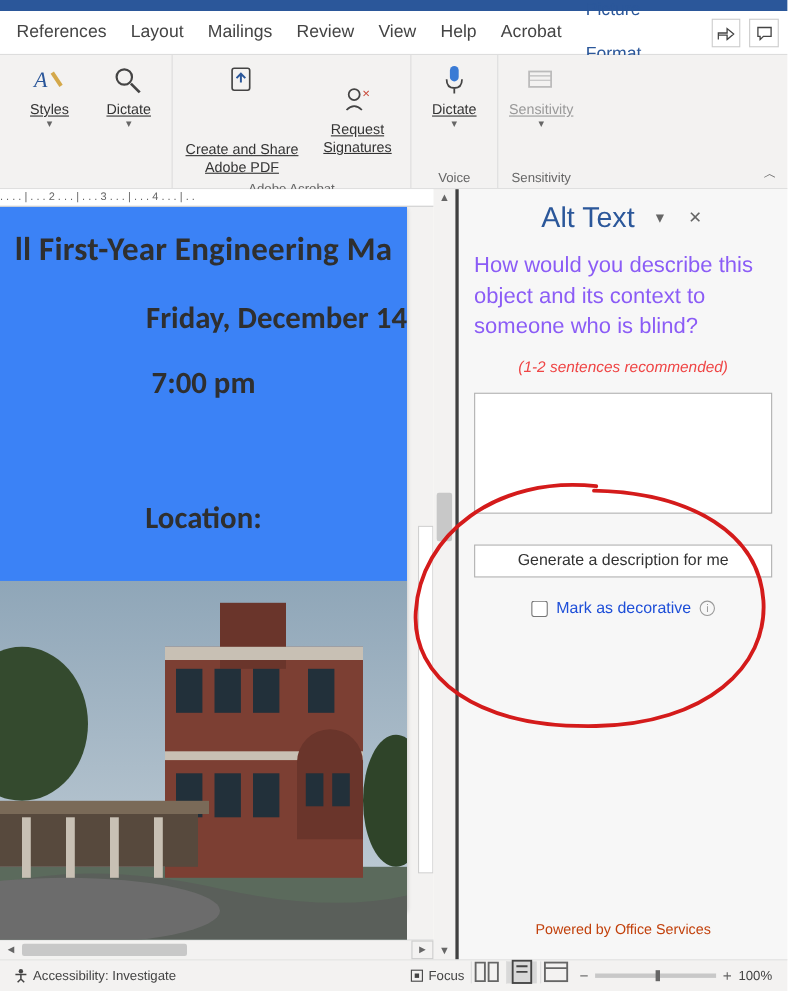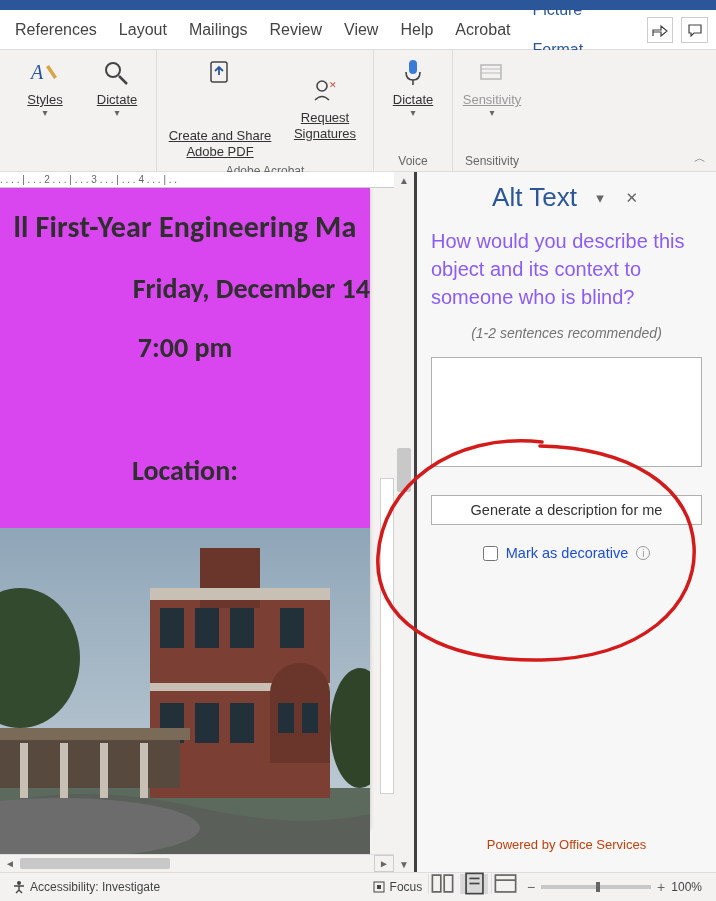--- a/index.html
+++ b/index.html
@@ -57,21 +57,21 @@
     .ruler {
       height: 16px; background: #fff; border-bottom: 1px solid #ccc;
       font-size: 10px; color: #666; display: flex; align-items:center;
       padding-left: 0px; letter-spacing: 0;
     }
     .ruler .tick { white-space: pre; }
     .docbody {
       flex: 1; position: relative; overflow: hidden;
     }
     .page {
-      background: #d946ef; width: 370px; height: 640px; margin: 0; padding: 20px 0 0 0;
+      background: #3b82f6; width: 370px; height: 640px; margin: 0; padding: 20px 0 0 0;
       position: relative;
       box-shadow: 0 1px 4px rgba(0,0,0,.2);
     }
     .doctext { text-align: center; color: #2f2f2f; font-family: Calibri,"Segoe UI",sans-serif; }
     .t1 { font-size: 30px; font-weight: 700; letter-spacing: .2px; white-space: nowrap; }
     .t2 { font-size: 28px; font-weight: 700; margin-top: 26px; text-align: right; }
     .t3 { font-size: 28px; font-weight: 700; margin-top: 24px; }
     .t4 { font-size: 28px; font-weight: 700; margin-top: 88px; }
     .imgph {
       width: 370px; height: 340px; position: absolute; bottom: -40px; left:0;
@@ -97,21 +97,21 @@
     .panel {
       flex: 1; background: #f7f7f7; padding: 10px 14px 10px 14px;
       display: flex; flex-direction: column; position: relative;
       border-left: 3px solid #404040;
       align-items: center;
     }
     .panel-head { display:flex; align-items:center; margin-bottom: 14px;}
     .panel-title { color: #2b579a; font-size: 26px; font-weight: 400; flex:1;}
     .panel-head .hicon { width:18px;height:18px;display:flex;align-items:center;justify-content:center;color:#666;margin-left:14px;font-size:15px;}
     .panel .desc { font-size: 20px; color: #8b5cf6; line-height:1.4; }
-    .panel .hint { font-style: italic; color: #737373; font-size: 14px; margin-top: 14px; }
+    .panel .hint { font-style: italic; color: #ef4444; font-size: 14px; margin-top: 14px; }
     .panel textarea {
       margin-top: 16px; width: 100%; height: 110px; resize: none;
       border: 1px solid #b0b0b0; background: #fff; font-family: inherit; font-size:14px; padding:6px;
     }
     .panel .genbtn {
       margin-top: 28px; width:100%; height: 30px; border:1px solid #b0b0b0; background:#fff;
       font-size: 14.5px; color: #333; cursor:pointer;
     }
     .panel .decrow { display:flex; align-items:center; margin-top: 20px; gap:8px;}
     .panel .decrow input { width:15px;height:15px;}

